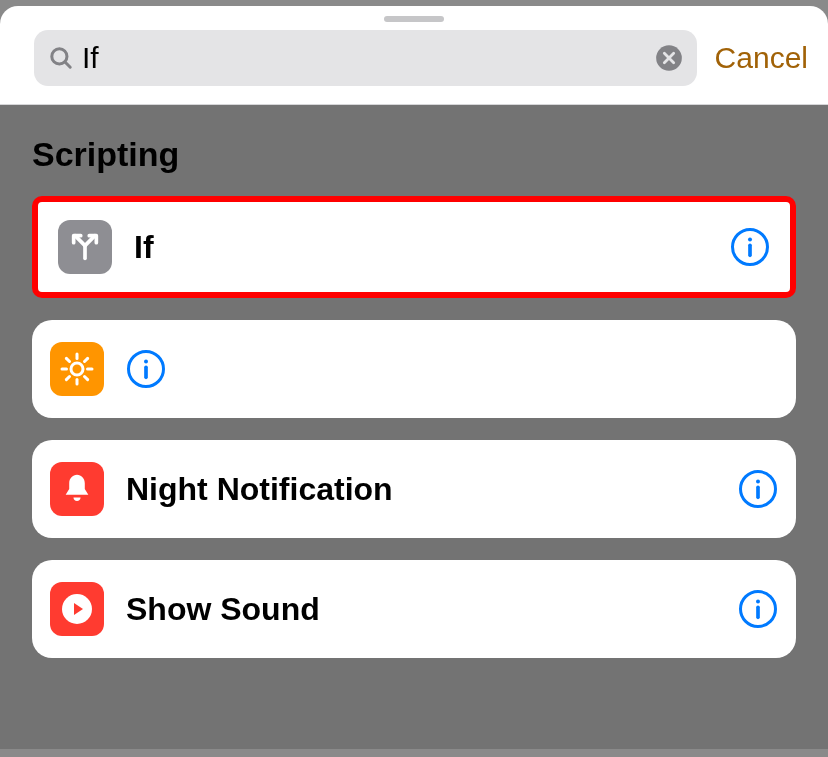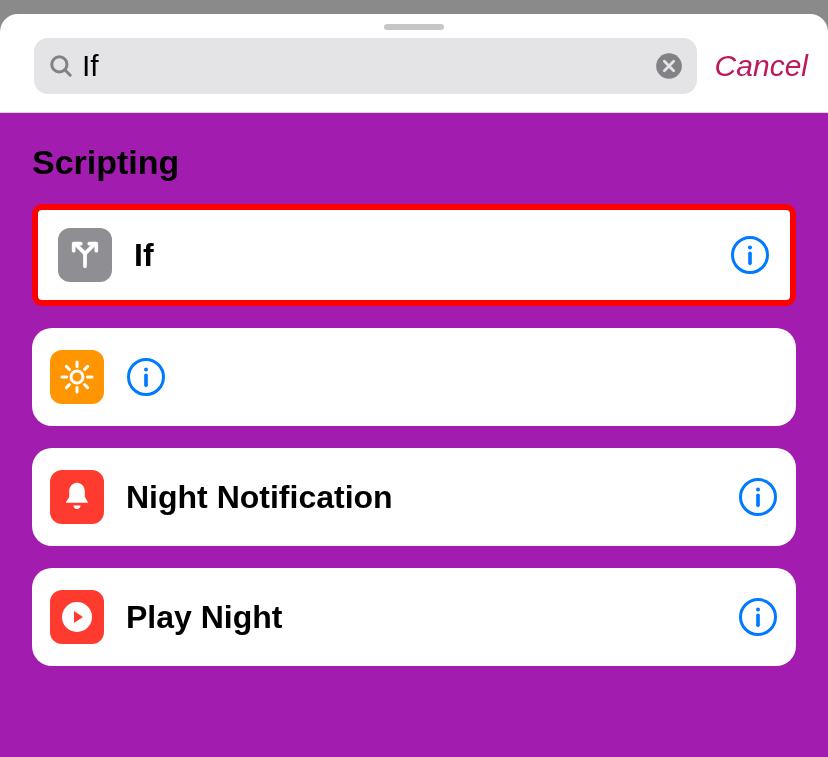--- a/index.html
+++ b/index.html
@@ -11,21 +11,21 @@
     body {
       font-family: -apple-system, BlinkMacSystemFont, "SF Pro Text", "Helvetica Neue", sans-serif;
       background: #8a8a8a;
       width: 828px;
       height: 757px;
       overflow: hidden;
     }
     .sheet {
       background: #fff;
       border-radius: 18px 18px 0 0;
-      margin-top: 14px;
+      margin-top: 6px;
       height: calc(100% - 14px);
       overflow: hidden;
       display: flex;
       flex-direction: column;
       justify-content: center;
     }
     .grabber {
       width: 60px;
       height: 6px;
       background: #c6c6c8;
@@ -62,34 +62,33 @@
       color: #000;
       caret-color: #007aff;
     }
     .clear-btn {
       display: flex;
       align-items: center;
       color: #828286;
       cursor: pointer;
     }
     .cancel-btn {
-      color: #be185d;
+      color: #a16207;
       font-size: 30px;
       cursor: pointer;
       background: none;
       border: none;
-      font-style: italic;
     }
     .divider {
       height: 1px;
       background: #d6d6d8;
     }
     .content {
       padding: 30px 32px 0;
-      background: #a21caf;
+      background: #737373;
       flex: 1;
     }
     .section-title {
       font-size: 34px;
       font-weight: 700;
       color: #000;
       margin-bottom: 22px;
     }
     .action-item {
       background: #fff;
@@ -232,21 +231,21 @@
       </span>
     </div>
 
     <div class="action-item">
       <div class="action-icon icon-red">
         <svg width="36" height="36" viewBox="0 0 24 24">
           <circle cx="12" cy="12" r="10" fill="#fff"></circle>
           <path d="M10 8 L16 12 L10 16 Z" fill="#ff3b30"></path>
         </svg>
       </div>
-      <span class="action-label">Play Night</span>
+      <span class="action-label">Show Sound</span>
       <span class="info-btn">
         <svg width="40" height="40" viewBox="0 0 24 24" fill="none" stroke="currentColor" stroke-width="1.8">
           <circle cx="12" cy="12" r="10.5"></circle>
           <circle cx="12" cy="7.5" r="1.2" fill="currentColor" stroke="none"></circle>
           <line x1="12" y1="11" x2="12" y2="17" stroke-width="2.2" stroke-linecap="round"></line>
         </svg>
       </span>
     </div>
 
   </div>

